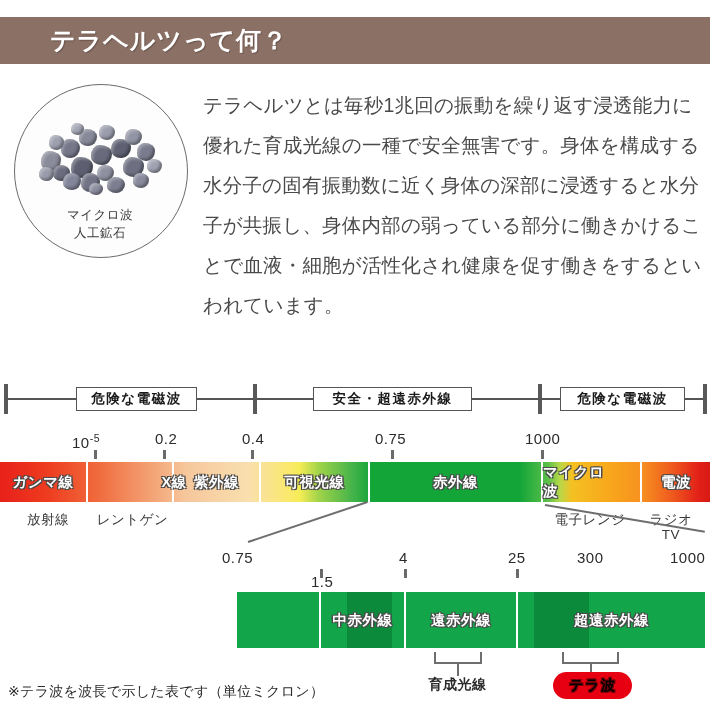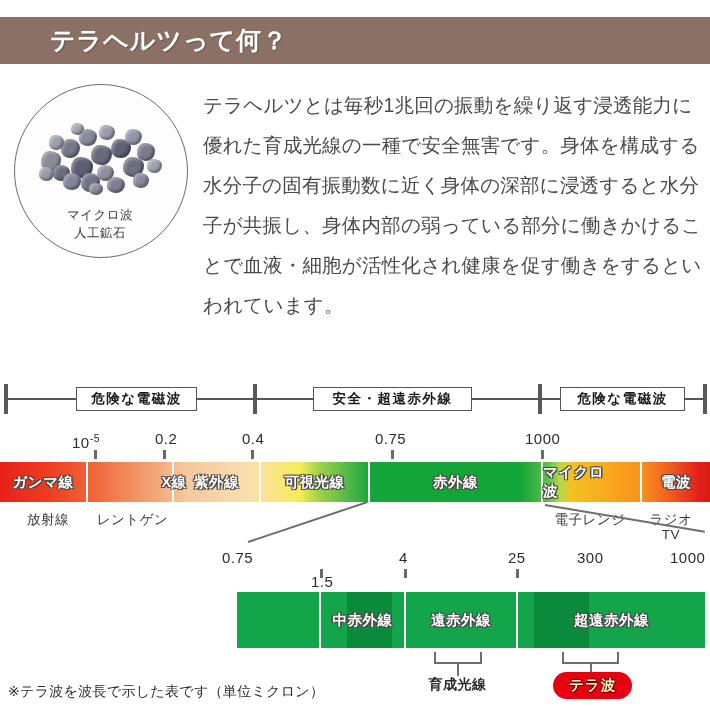--- a/index.html
+++ b/index.html
@@ -273,21 +273,21 @@
     font-size: 14px;
     font-weight: bold;
     color: #2b2b2b;
     white-space: nowrap;
     letter-spacing: 0.5px;
     text-align: center;
   }
   .tera-badge {
     position: absolute;
     background: #e60012;
-    color: #fef9c3;
+    color: #000000;
     font-size: 14.5px;
     font-weight: bold;
     letter-spacing: 1px;
     padding: 4px 16px;
     border-radius: 14px;
     white-space: nowrap;
     text-shadow: -1px -1px 0 #7a0008, 1px -1px 0 #7a0008,
                  -1px 1px 0 #7a0008, 1px 1px 0 #7a0008;
   }
 

